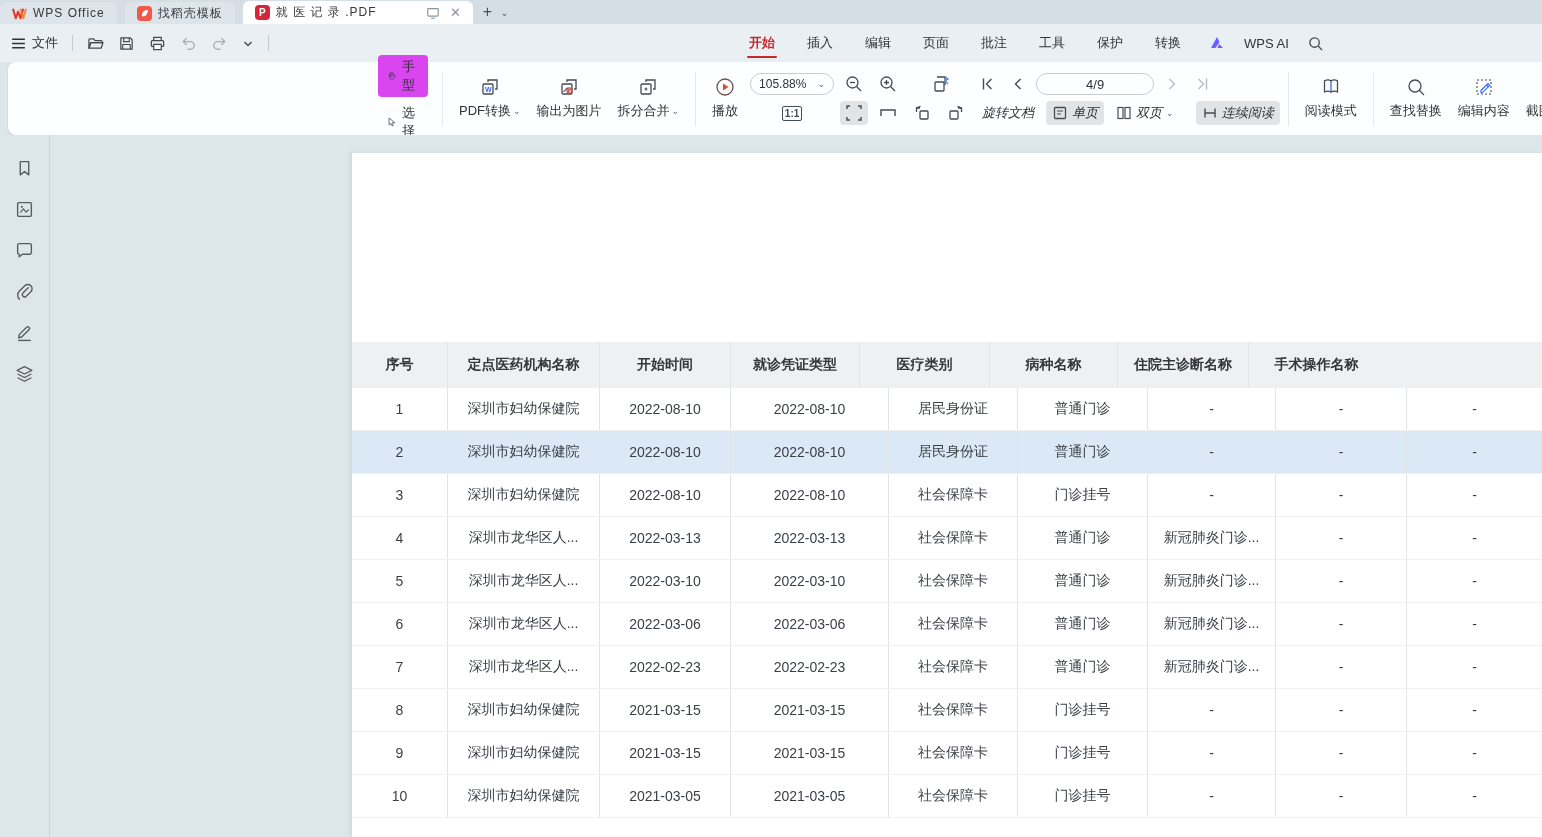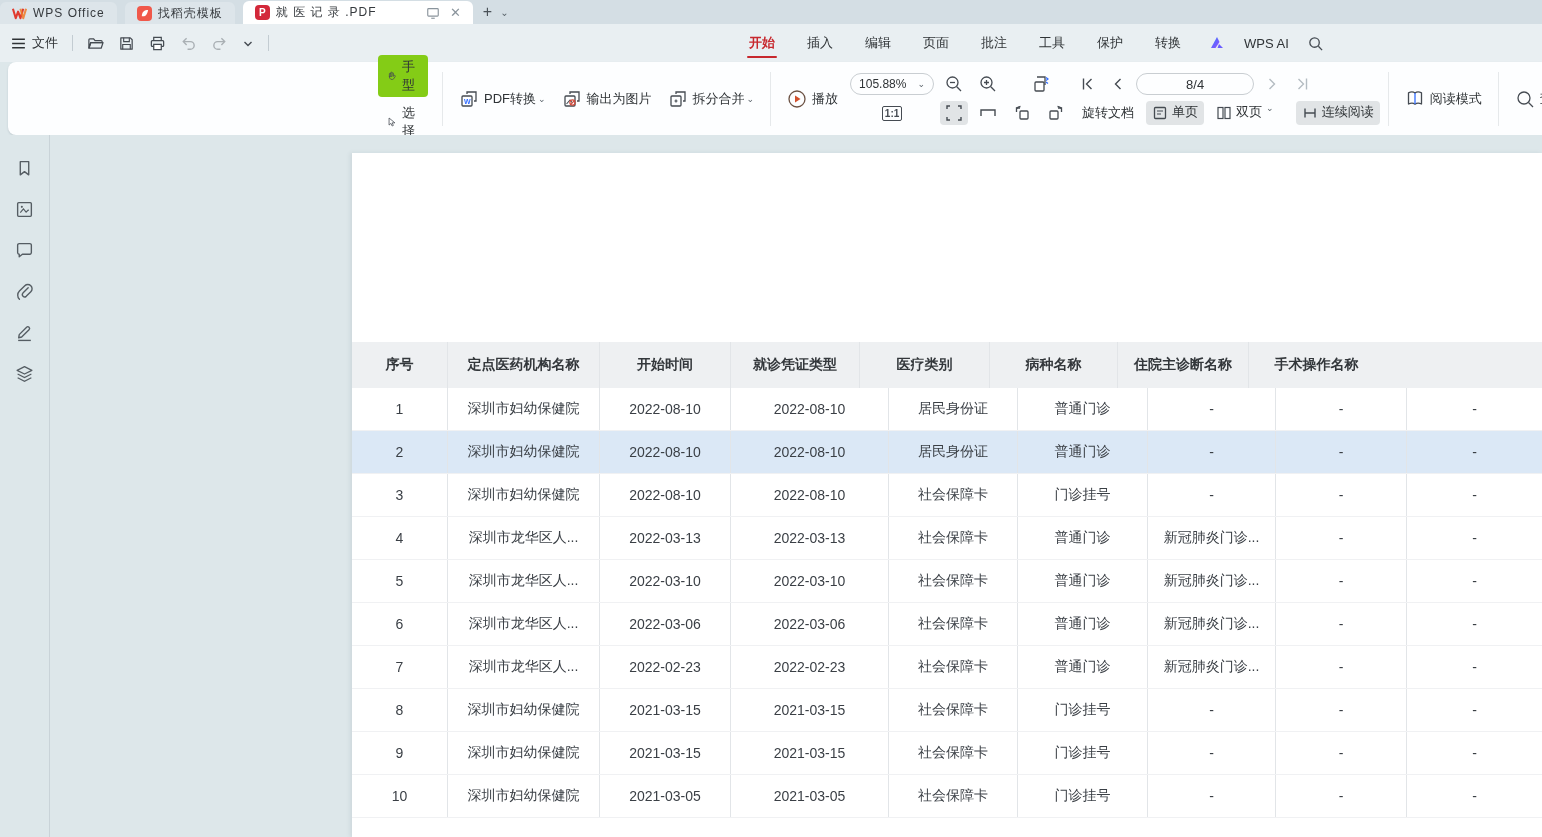--- a/index.html
+++ b/index.html
@@ -31,34 +31,34 @@
   .menu-item.active { color:#c7282e; font-weight:bold; }
   .menu-item.active::after { content:""; position:absolute; left:14px; right:14px; bottom:4px; height:2px; background:#c7282e; border-radius:1px; }
   .wpsai { display:flex; align-items:center; gap:19px; padding:0 12px; color:#2f3336; }
   .mb-search { margin-left:6px; }
 
   
   .ribbon { position:absolute; left:8px; top:62px; width:1534px; height:73px; background:#fdfeff; border-radius:8px 0 0 8px; box-shadow:0 1px 2px rgba(60,80,95,.18); display:flex; align-items:center; }
   .rb-sep { width:1px; height:54px; background:#e6e9eb; margin:0 8px; flex:0 0 auto; }
   .stack2 { display:flex; flex-direction:column; gap:4px; margin-left:370px; }
   .pill { display:flex; align-items:center; gap:5px; padding:3px 8px; border-radius:4px; font-size:13px; color:#2f3336; }
-  .pill.sel { background:#84cc16; }
-  .tool-big { display:flex; flex-direction:row; align-items:center; justify-content:center; gap:5px; padding:4px 8px; font-size:13px; color:#2f3336; white-space:nowrap; }
+  .pill.sel { background:#d946ef; }
+  .tool-big { display:flex; flex-direction:column; align-items:center; justify-content:center; gap:5px; padding:4px 8px; font-size:13px; color:#2f3336; white-space:nowrap; }
   .tool-big .lbl { display:flex; align-items:center; gap:2px; }
   .chev-s { font-size:9px; color:#5b646b; }
   .ic { width:20px; height:20px; }
   .zoomnav { display:flex; flex-direction:column; gap:5px; margin-left:4px; }
   .zrow { display:flex; align-items:center; gap:6px; font-size:13px; }
   .zbox { width:84px; height:22px; border:1px solid #c9ced2; border-radius:11px; display:flex; align-items:center; justify-content:space-between; padding:0 8px; font-size:12px; color:#2f3336; }
   .pagebox { width:118px; height:22px; border:1px solid #c9ced2; border-radius:11px; display:flex; align-items:center; justify-content:center; font-size:13px; color:#2f3336; }
   .icbtn { display:flex; align-items:center; justify-content:center; padding:2px 4px; border-radius:4px; }
   .icbtn.sel { background:#e1e4e6; }
   .zrow .gap { width:14px; }
   .onetoone { font-size:10px; border:1.3px solid #454b52; border-radius:2px; padding:1px 2px; color:#454b52; font-weight:bold; }
-  .mode { display:flex; gap:4px; padding:2px 6px; border-radius:4px; font-size:13px; color:#2f3336; white-space:nowrap; }
+  .mode { display:flex; align-items:center; gap:4px; padding:2px 6px; border-radius:4px; font-size:13px; color:#2f3336; white-space:nowrap;font-style:italic; }
   .mode.sel { background:#e1e4e6; }
 
   
   .workspace { position:absolute; left:0; top:135px; width:1542px; height:702px; background:#dde7ea; }
   .siderail { position:absolute; left:0; top:0; width:50px; height:702px; border-right:1px solid #c9d3d8; display:flex; flex-direction:column; align-items:center; padding-top:24px; gap:22px; }
   .siderail .ic { width:19px; height:19px; }
   .page { position:absolute; left:352px; top:18px; width:1190px; height:684px; background:#ffffff; box-shadow:-2px 0 4px rgba(90,110,120,.12); }
 
   
   .mtable { position:absolute; left:0; top:189px; width:1190px; font-size:14px; color:#3a3f45; }
@@ -271,21 +271,21 @@
             <path d="M3.5 2.5 v11" stroke="#454b52" stroke-width="1.4"></path>
             <path d="M11.5 3 L6.5 8 l5 5" fill="none" stroke="#454b52" stroke-width="1.4"></path>
           </svg>
         </span>
       <span class="icbtn">
           <svg class="ic" style="width:16px" viewBox="0 0 16 16">
             <path d="M10.5 3 L5.5 8 l5 5" fill="none" stroke="#454b52" stroke-width="1.4"></path>
           </svg>
         </span>
       <div class="pagebox">
-          <span>8/4</span>
+          <span>4/9</span>
         </div>
       <span class="icbtn">
           <svg class="ic" style="width:16px" viewBox="0 0 16 16">
             <path d="M5.5 3 L10.5 8 l-5 5" fill="none" stroke="#b4bcc2" stroke-width="1.4"></path>
           </svg>
         </span>
       <span class="icbtn">
           <svg class="ic" style="width:16px" viewBox="0 0 16 16">
             <path d="M12.5 2.5 v11" stroke="#b4bcc2" stroke-width="1.4"></path>
             <path d="M4.5 3 L9.5 8 l-5 5" fill="none" stroke="#b4bcc2" stroke-width="1.4"></path>

